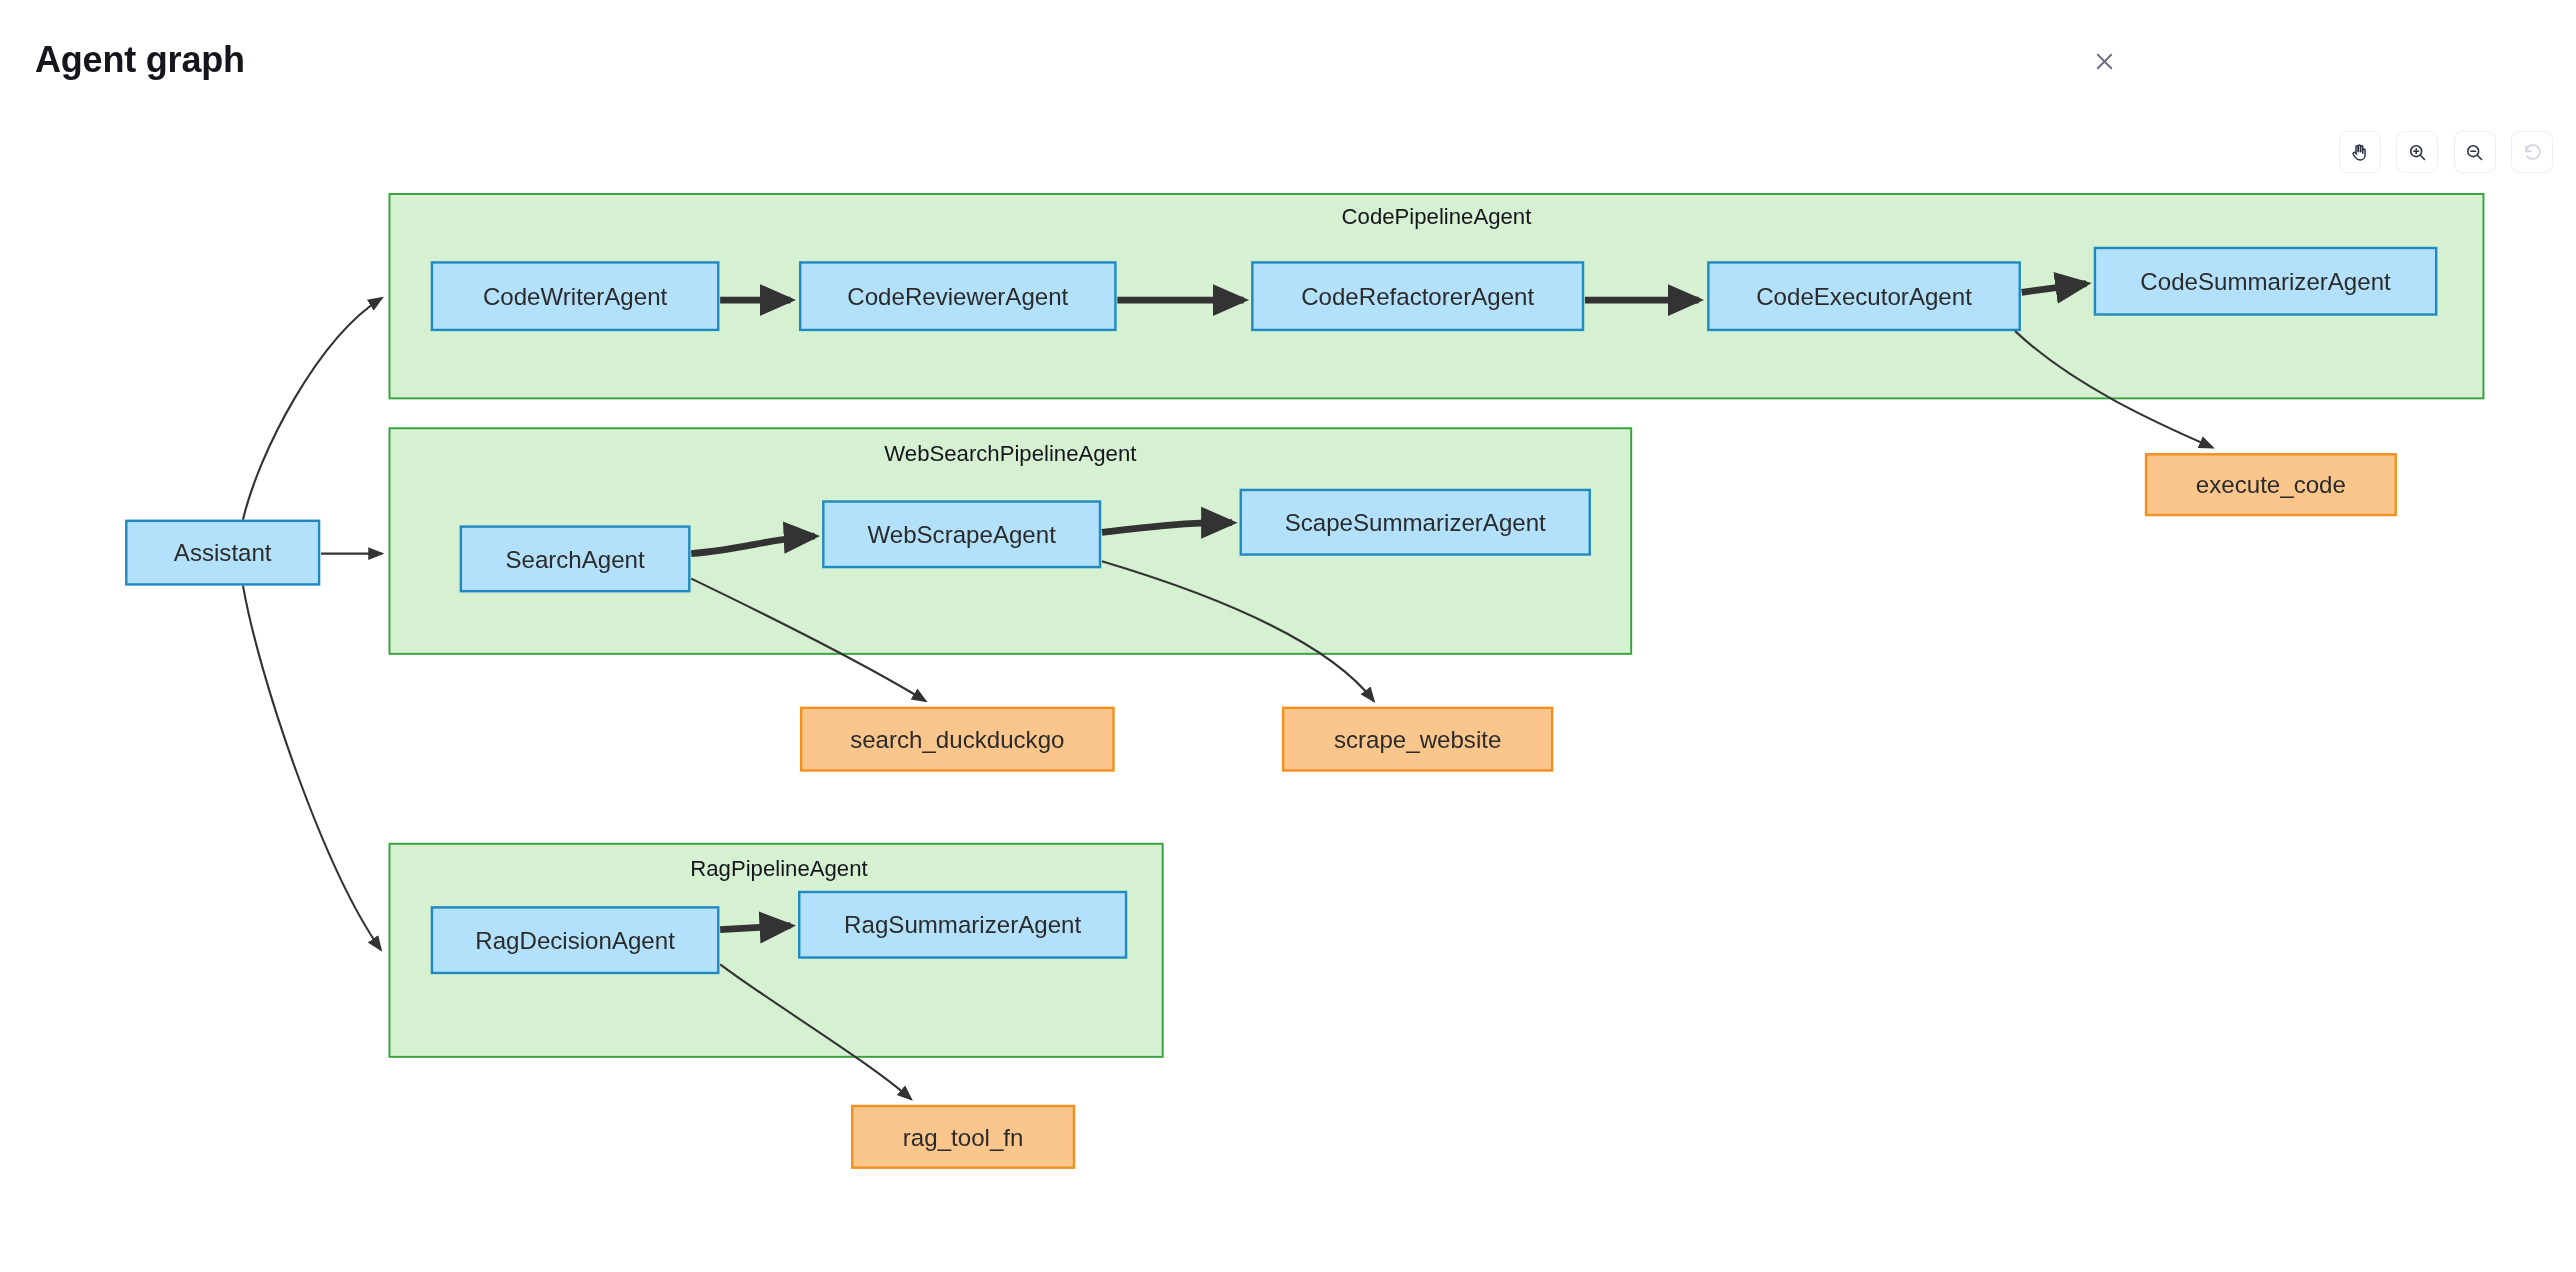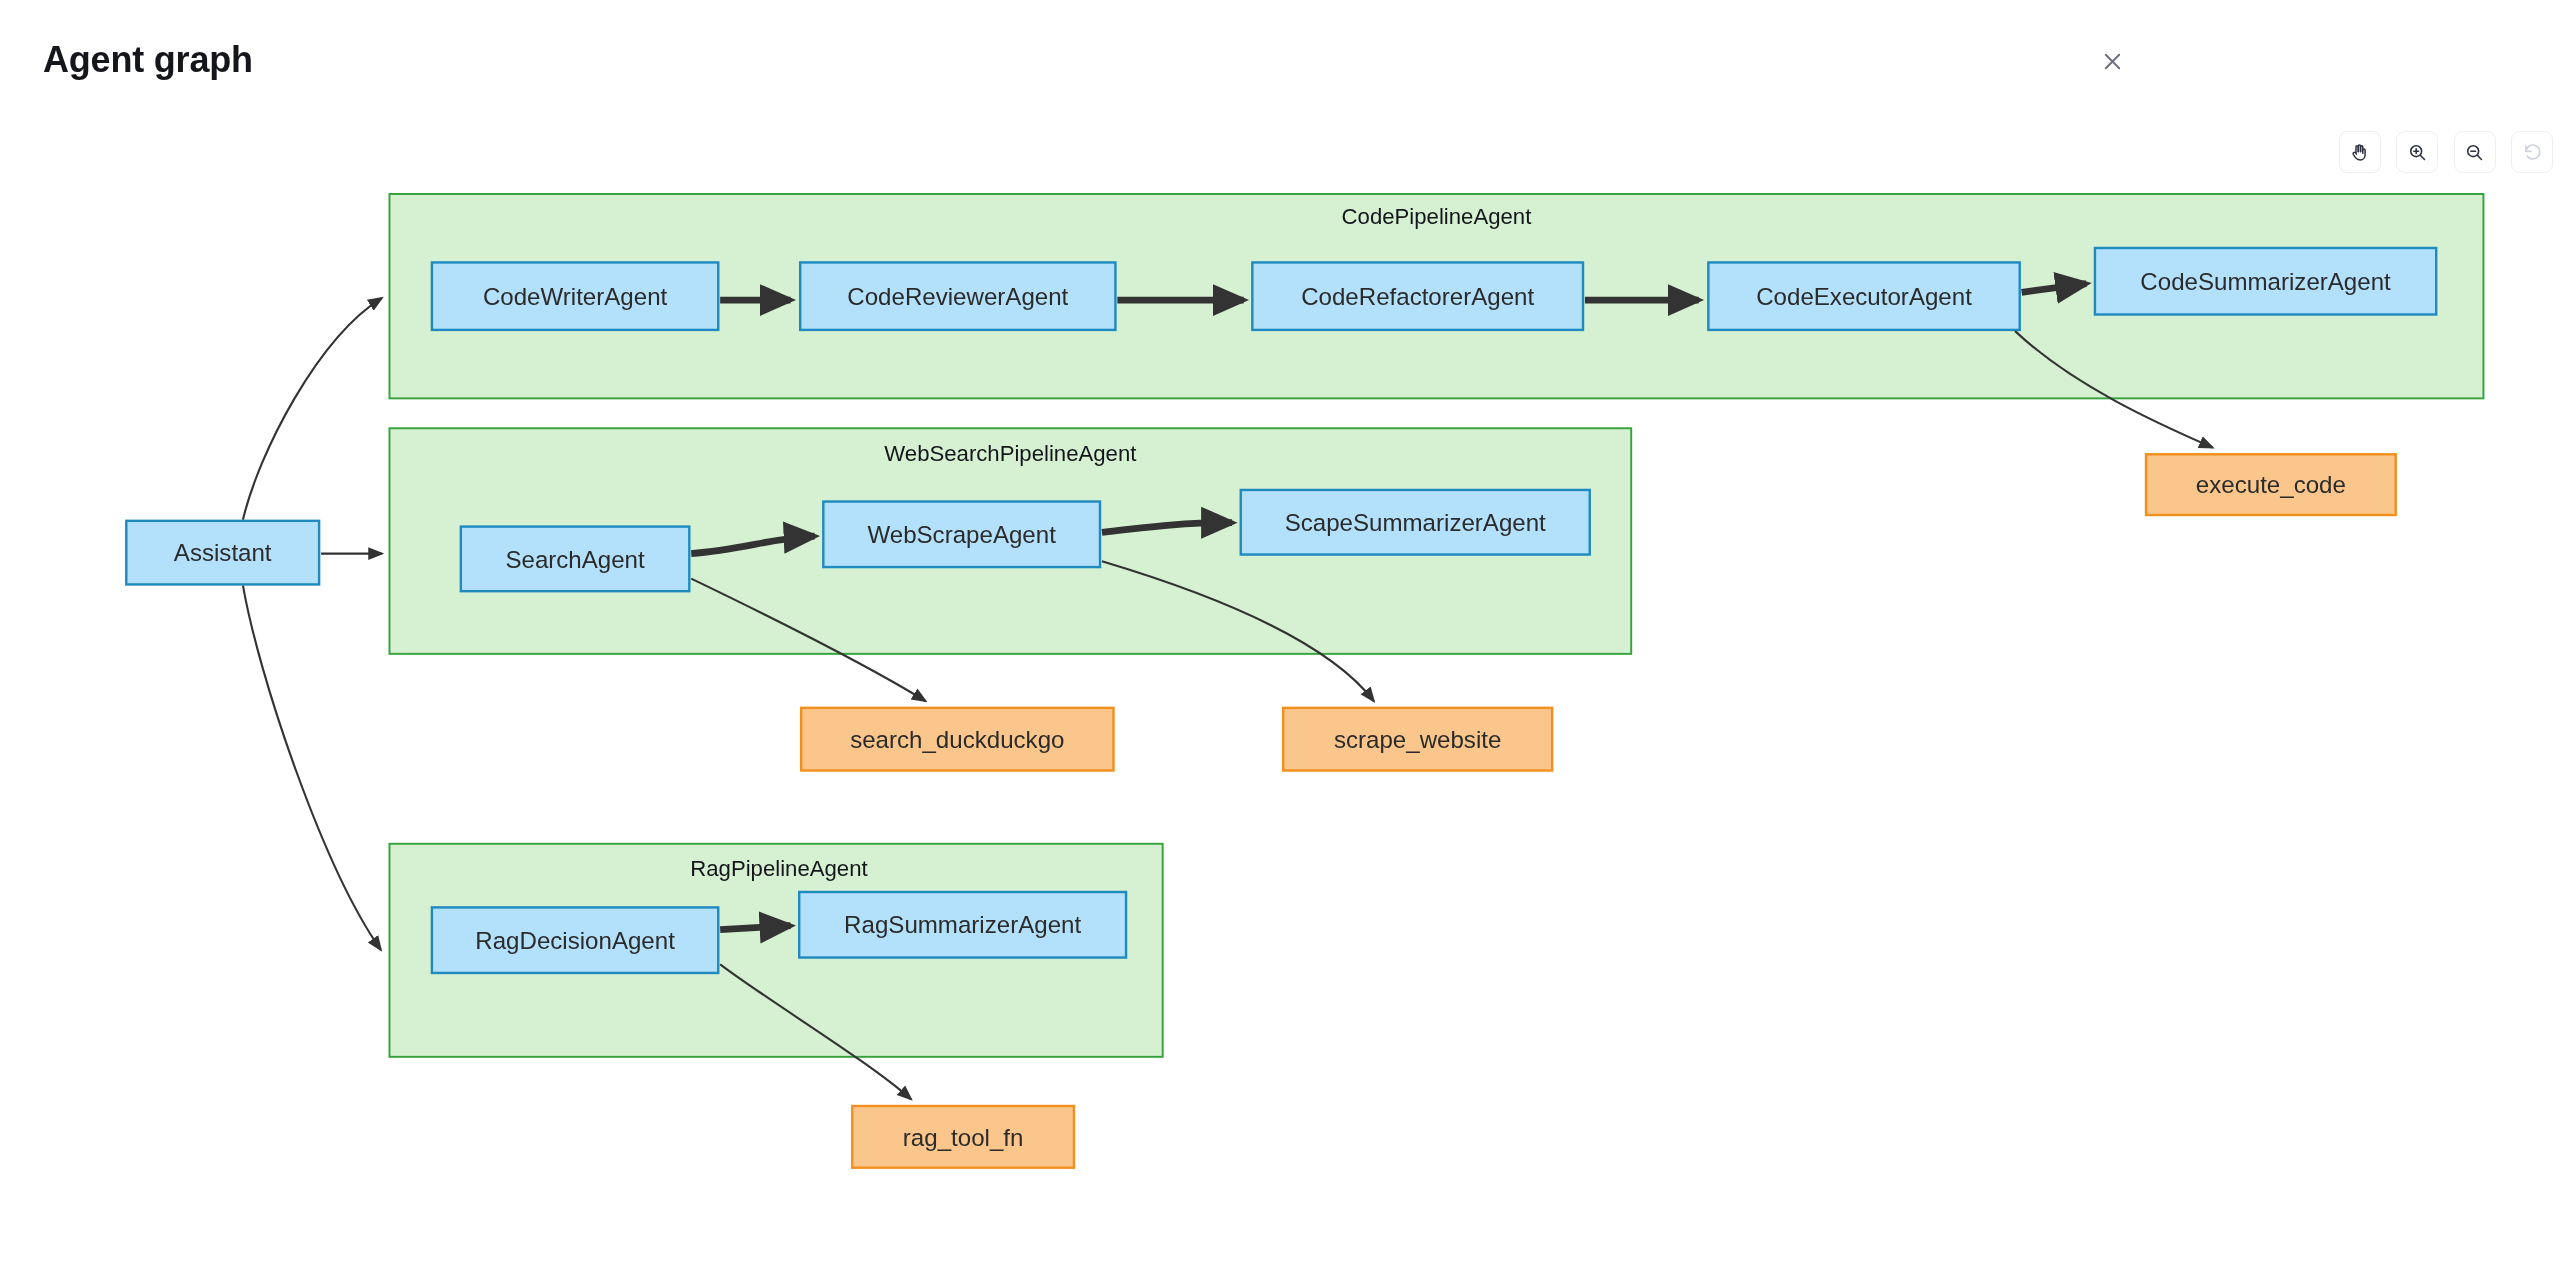--- a/index.html
+++ b/index.html
@@ -15,21 +15,20 @@
     overflow: hidden;
     position: relative;
   }
 
   
   #header {
     position: absolute;
     top: 0; left: 0;
     width: 2152px;
     height: 116px;
-    margin-left: 8px;
   }
   #page-title {
     position: absolute;
     left: 35px;
     top: 39px;
     font-size: 36px;
     font-weight: bold;
     letter-spacing: -0.2px;
     color: #15161c;
     white-space: nowrap;

